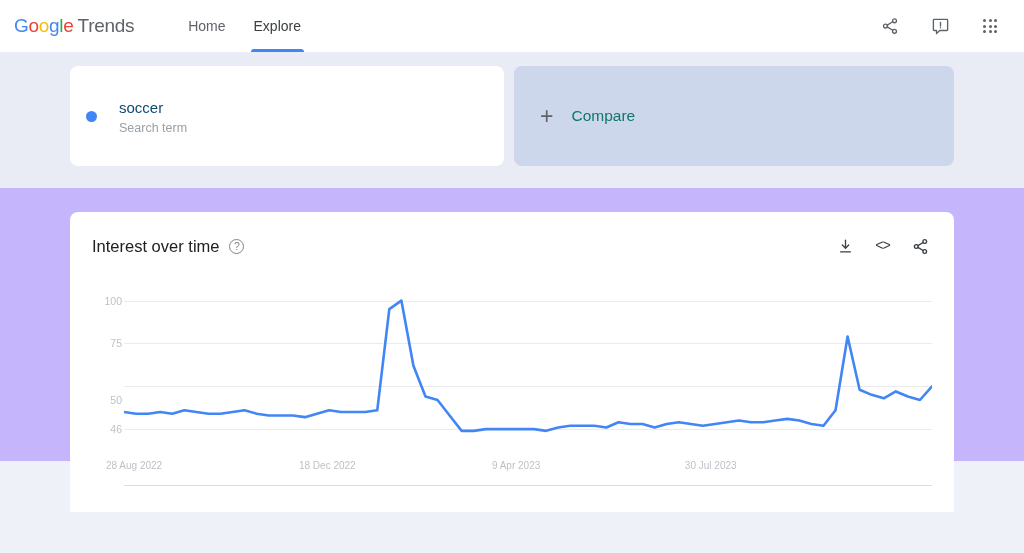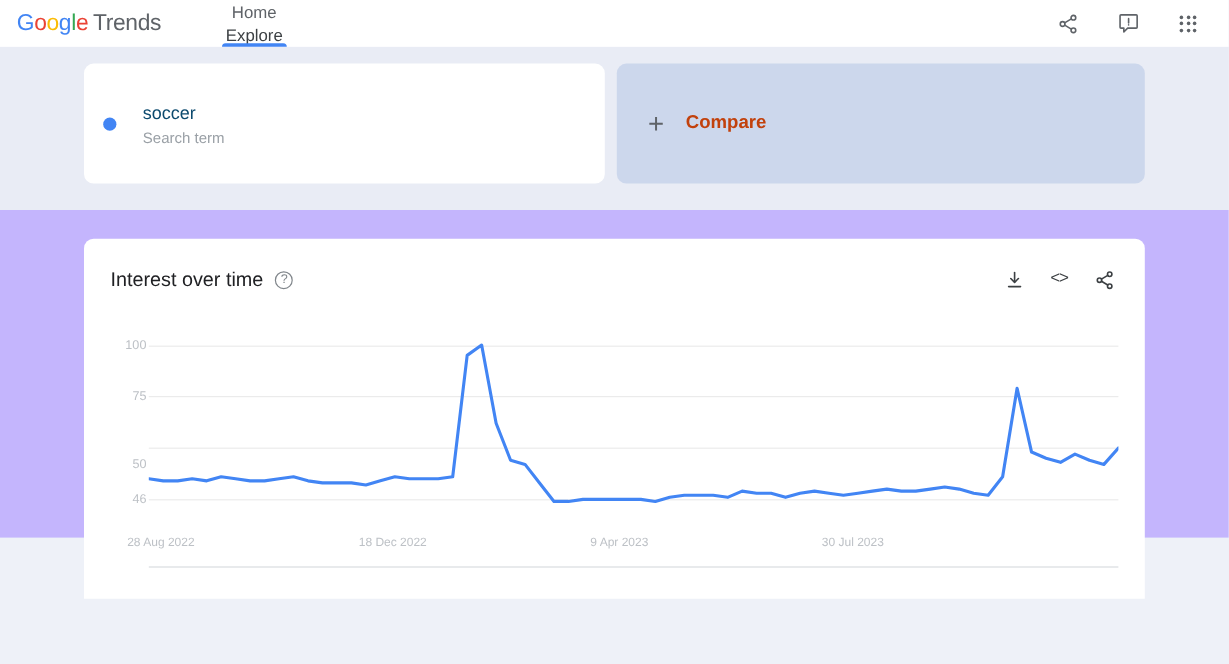--- a/index.html
+++ b/index.html
@@ -5,21 +5,21 @@
   * { box-sizing: border-box; margin: 0; padding: 0; }
   html, body {
     width: 1024px; height: 553px;
     font-family: "Liberation Sans", sans-serif;
     background: #eef1f8;
     overflow: hidden;
   }
 
   
   .topbar {
-    height: 39px;
+    height: 52px;
     background: #ffffff;
     display: flex;
     align-items: center;
     padding: 0 16px 0 14px;
     position: relative;
     text-align: right;
   }
   .logo {
     font-size: 19px;
     letter-spacing: -0.3px;
@@ -33,21 +33,20 @@
   .logo .l1 { color: #34A853; }
   .logo .e1 { color: #EA4335; }
   .logo .trends { color: #5f6368; margin-left: 4px; font-size: 19px; }
 
   .nav {
     display: flex;
     align-items: center;
     height: 100%;
     margin-left: 40px;
     gap: 0px;
-    flex-direction: column;
   }
   .nav-item {
     height: 100%;
     display: flex;
     align-items: center;
     padding: 0 14px;
     font-size: 14px;
     color: #5f6368;
     cursor: pointer;
     position: relative;
@@ -131,21 +130,21 @@
     padding-left: 26px;
     cursor: pointer;
   }
   .plus {
     font-size: 23px;
     color: #5f6368;
     font-weight: 300;
     line-height: 1;
     margin-right: 18px;
   }
-  .compare-label { font-size: 15.5px; color: #c2410c; font-weight: bold; }
+  .compare-label { font-size: 15.5px; color: #0f766e; }
 
   .filter-bar {
     margin-top: 10px;
     background: #ffffff;
     border-radius: 8px;
     height: 52px;
     display: flex;
     align-items: center;
     padding-left: 16px;
     gap: 12px;

